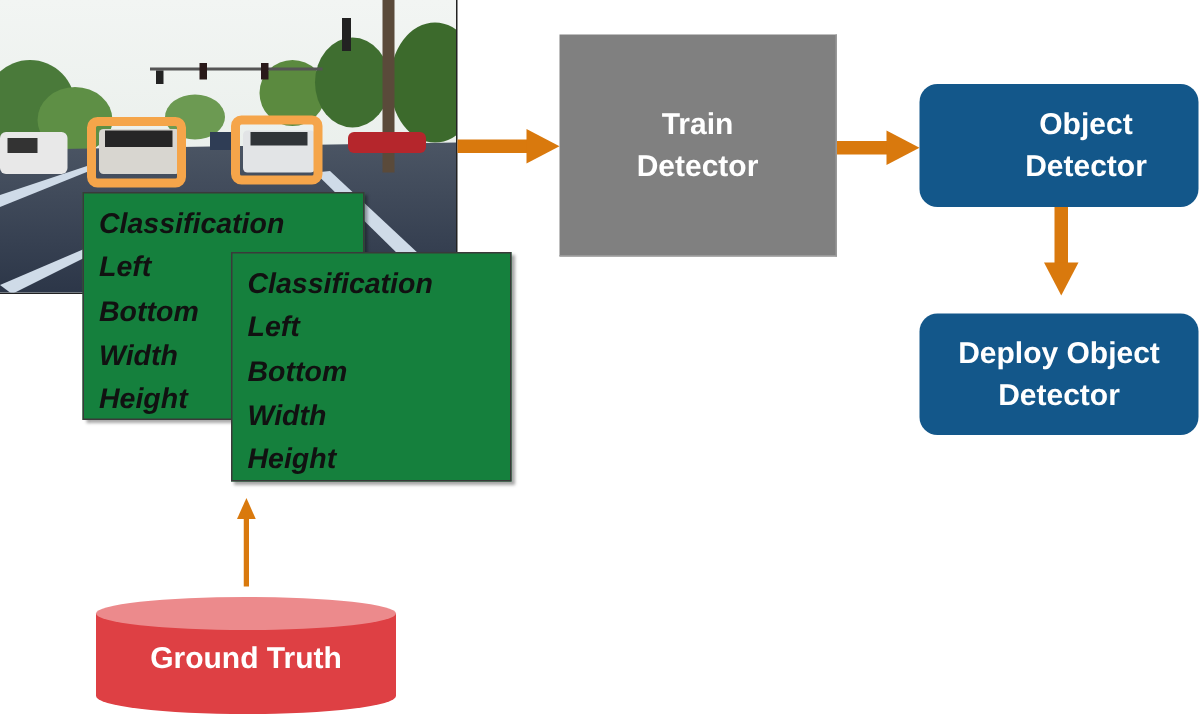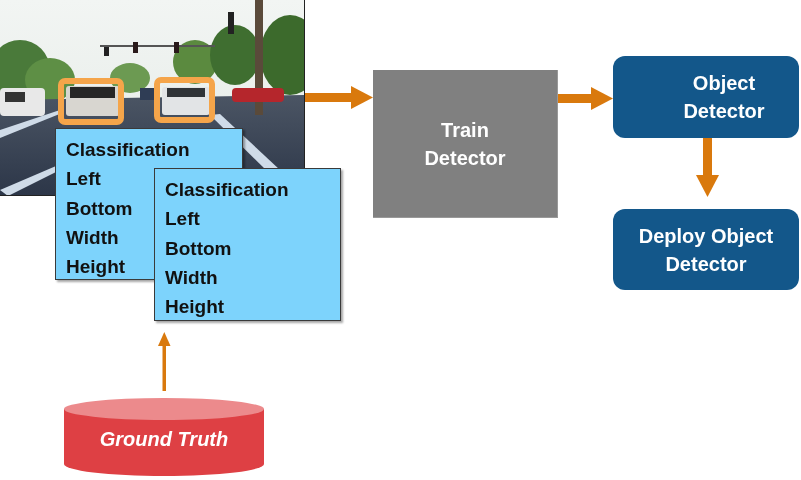--- a/index.html
+++ b/index.html
@@ -6,36 +6,36 @@
     body { width:801px; height:480px; position:relative; overflow:hidden;
            font-family:"Liberation Sans", sans-serif; }
     .abs { position:absolute; }
 
     
     #photo { left:0; top:0; width:305px; height:196px; overflow:hidden;
              border-right:1px solid #222; border-bottom:1px solid #222; box-sizing:border-box; }
     #photo svg { display:block; }
 
     
-    .label-box { background:#7dd3fc; border:1.5px solid #3a3a3a; box-sizing:border-box;
-                 box-shadow:2px 2px 2px rgba(0,0,0,0.35); padding:6px 0 0 10px; }
+    .label-box { background:#15803d; border:1.5px solid #3a3a3a; box-sizing:border-box;
+                 box-shadow:2px 2px 2px rgba(0,0,0,0.35); padding:6px 0 0 10px;font-style:italic; }
     .label-box div { font-weight:bold; font-size:19px; color:#111; line-height:29.3px; white-space:nowrap; }
     #label-box-1 { left:55px; top:128px; width:188px; height:152px; }
     #label-box-2 { left:154px; top:168px; width:187px; height:153px; }
 
     
     .node { display:flex; align-items:center; justify-content:center; text-align:center;
             color:#ffffff; font-weight:bold; font-size:20px; line-height:28px; box-sizing:border-box; }
     #train-node { left:373px; top:23px; width:185px; height:148px; background:#808080;
-                  border-right:1px solid #999; border-bottom:1px solid #999;margin-top:47px; }
+                  border-right:1px solid #999; border-bottom:1px solid #999; }
     #object-node { left:613px; top:56px; width:186px; height:82px; background:#13578a; border-radius:12px;padding-left:36px; }
     #deploy-node { left:613px; top:197px; width:186px; height:81px; background:#13578a; border-radius:12px;margin-top:12px; }
 
     
-    #ground-truth { left:63px; top:396px; width:202px; height:82px;font-style:italic; }
+    #ground-truth { left:63px; top:396px; width:202px; height:82px; }
     #ground-truth .gt-text { position:absolute; left:0; width:100%; top:32px; text-align:center;
                              color:#fff; font-weight:bold; font-size:20px; }
 
     #arrows { left:0; top:0; width:801px; height:480px; pointer-events:none; }
   </style>
 </head>
 <body>
 
 <div id="photo" class="abs">
   <svg width="305" height="196" viewBox="0 0 305 196">

